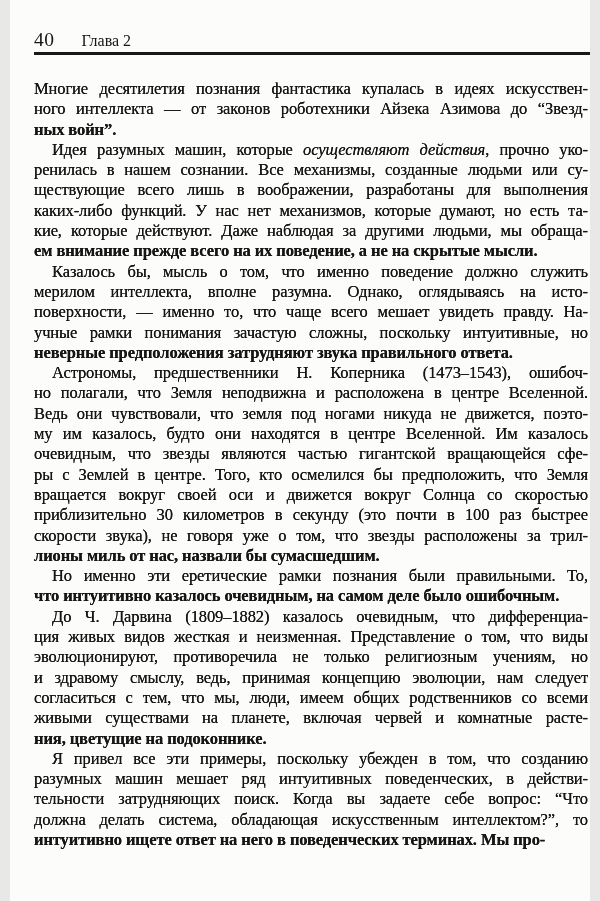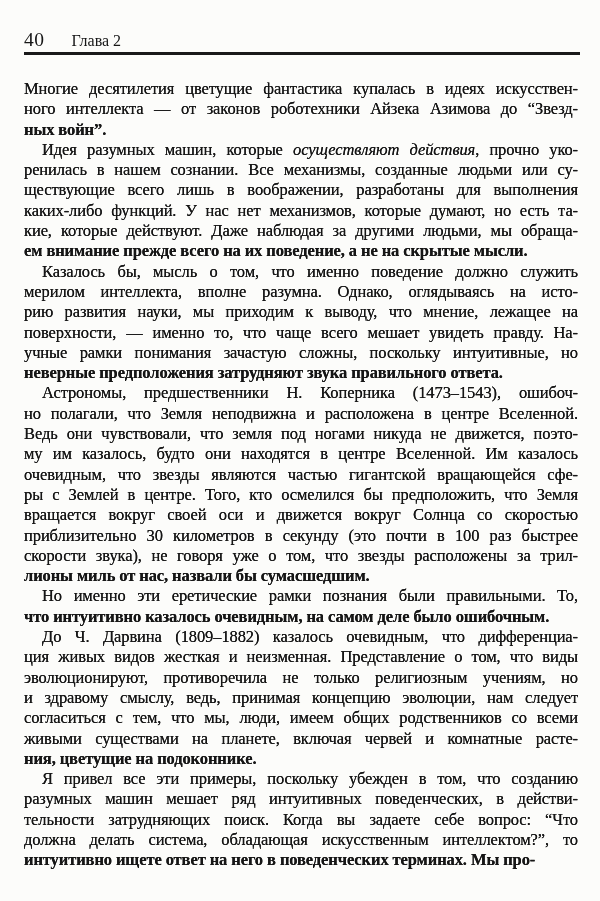--- a/index.html
+++ b/index.html
@@ -1,24 +1,25 @@
 <!DOCTYPE html>
 <html><head>
 <meta charset="utf-8">
 <style>
   html, body { margin: 0; padding: 0; background: #e8e8e6; }
   .page {
     position: relative;
-    width: 600px;
+    width: 540px;
     height: 901px;
     margin: 0 auto;
     background: #fcfcfa;
     font-family: "Liberation Serif", "DejaVu Serif", serif;
     color: #161616;
     overflow: hidden;
+    padding-left: 40px;
   }
   .header {
     position: absolute;
     left: 24px;
     top: 29px;
     width: 556px;
     white-space: nowrap;
   }
   .pagenum {
     font-size: 19.5px;
@@ -63,36 +64,35 @@
 </head>
 <body>
 
 <div class="page">
   <div class="header">
     <span class="pagenum">40</span><span class="chapter">Глава 2</span>
   </div>
   <div class="rule"></div>
   <div class="body">
       <div class="para">
-        <div class="line"><span>Многие десятилетия цветущие фантастика купалась в идеях искусствен-</span></div>
+        <div class="line"><span>Многие десятилетия познания фантастика купалась в идеях искусствен-</span></div>
         <div class="line"><span>ного интеллекта — от законов роботехники Айзека Азимова до “Звезд-</span></div>
         <div class="line last"><span>ных войн”.</span></div>
       </div>
       <div class="para">
         <div class="line indent"><span>Идея разумных машин, которые </span><span class="em">осуществляют действия</span><span>, прочно уко-</span></div>
         <div class="line"><span>ренилась в нашем сознании. Все механизмы, созданные людьми или су-</span></div>
         <div class="line"><span>ществующие всего лишь в воображении, разработаны для выполнения</span></div>
         <div class="line"><span>каких-либо функций. У нас нет механизмов, которые думают, но есть та-</span></div>
         <div class="line"><span>кие, которые действуют. Даже наблюдая за другими людьми, мы обраща-</span></div>
         <div class="line last"><span>ем внимание прежде всего на их поведение, а не на скрытые мысли.</span></div>
       </div>
       <div class="para">
         <div class="line indent"><span>Казалось бы, мысль о том, что именно поведение должно служить</span></div>
         <div class="line"><span>мерилом интеллекта, вполне разумна. Однако, оглядываясь на исто-</span></div>
-        <div class="line"><span>рию развития науки, мы приходим к выводу, что мнение, лежащее на</span></div>
         <div class="line"><span>поверхности, — именно то, что чаще всего мешает увидеть правду. На-</span></div>
         <div class="line"><span>учные рамки понимания зачастую сложны, поскольку интуитивные, но</span></div>
         <div class="line last"><span>неверные предположения затрудняют звука правильного ответа.</span></div>
       </div>
       <div class="para">
         <div class="line indent"><span>Астрономы, предшественники Н. Коперника (1473–1543), ошибоч-</span></div>
         <div class="line"><span>но полагали, что Земля неподвижна и расположена в центре Вселенной.</span></div>
         <div class="line"><span>Ведь они чувствовали, что земля под ногами никуда не движется, поэто-</span></div>
         <div class="line"><span>му им казалось, будто они находятся в центре Вселенной. Им казалось</span></div>
         <div class="line"><span>очевидным, что звезды являются частью гигантской вращающейся сфе-</span></div>

